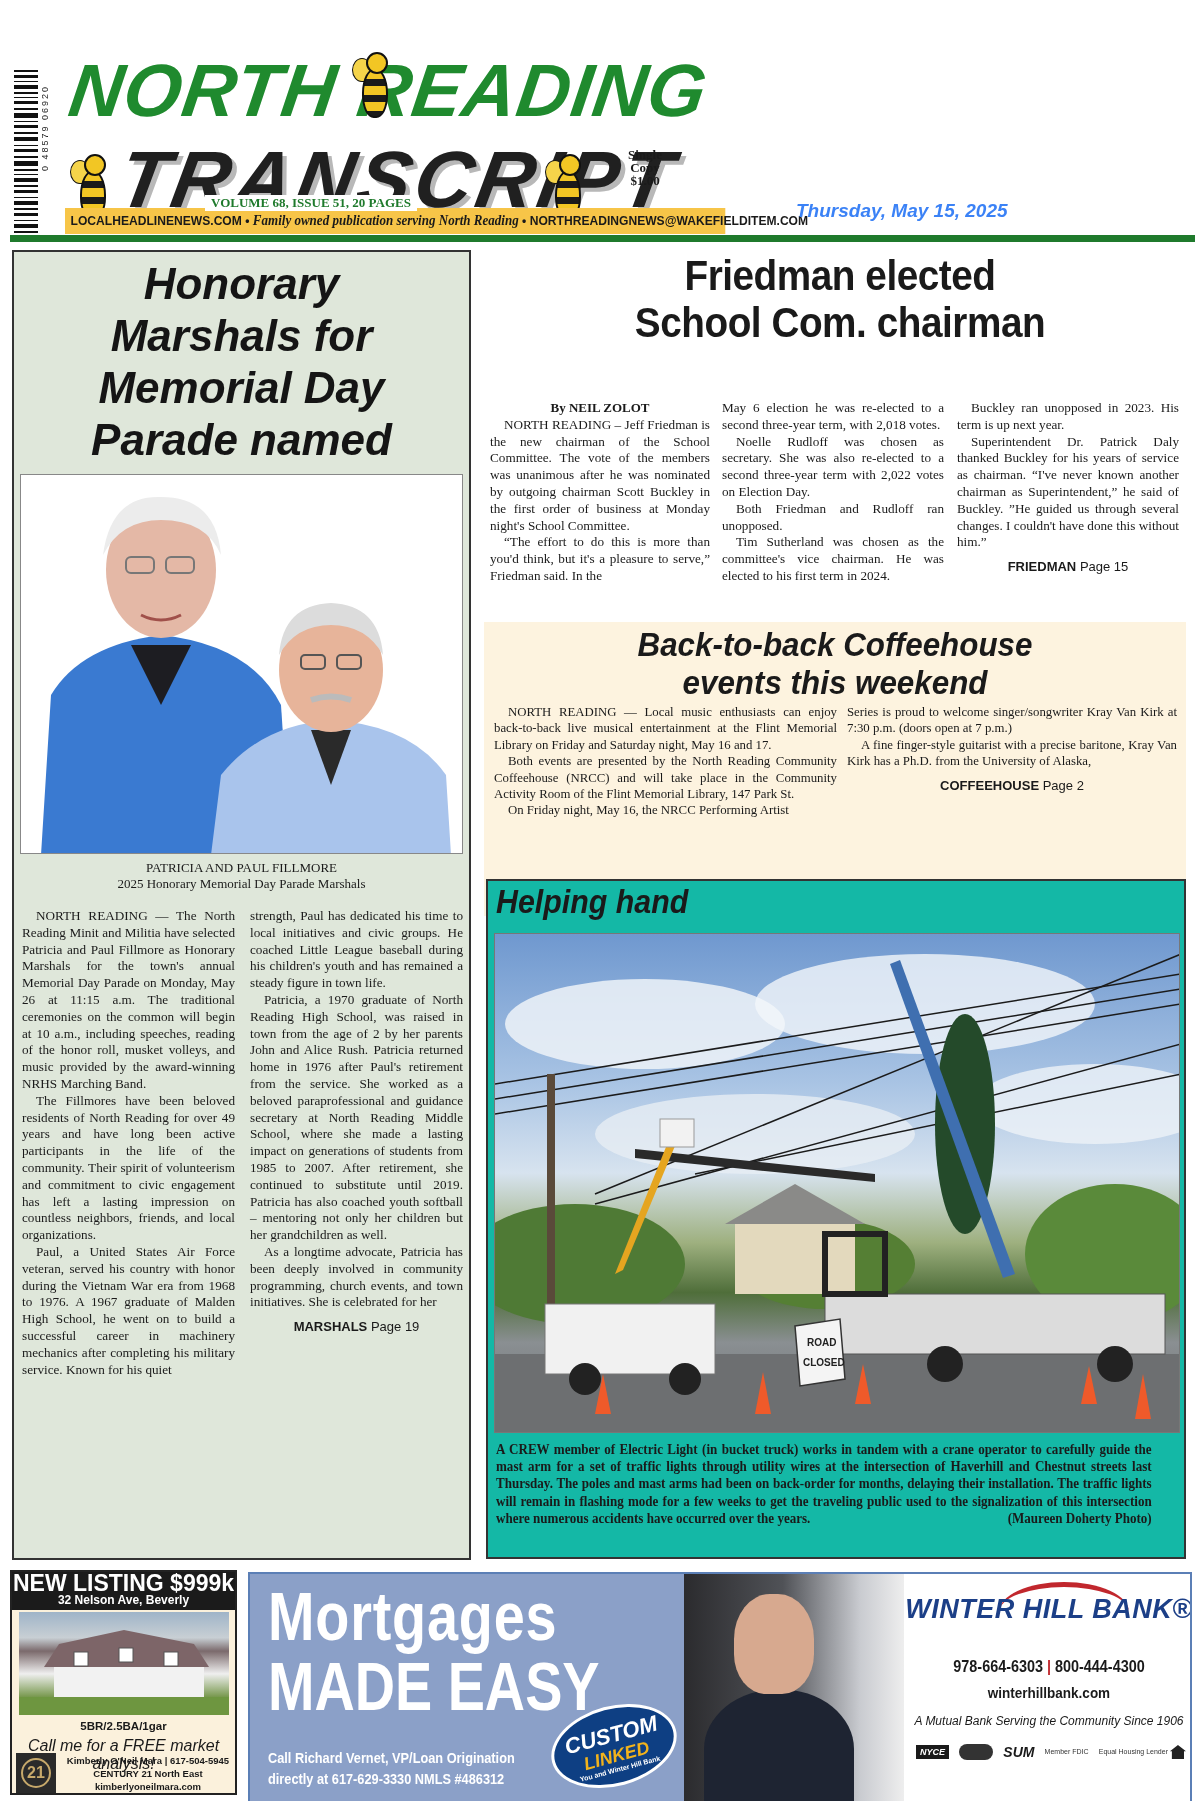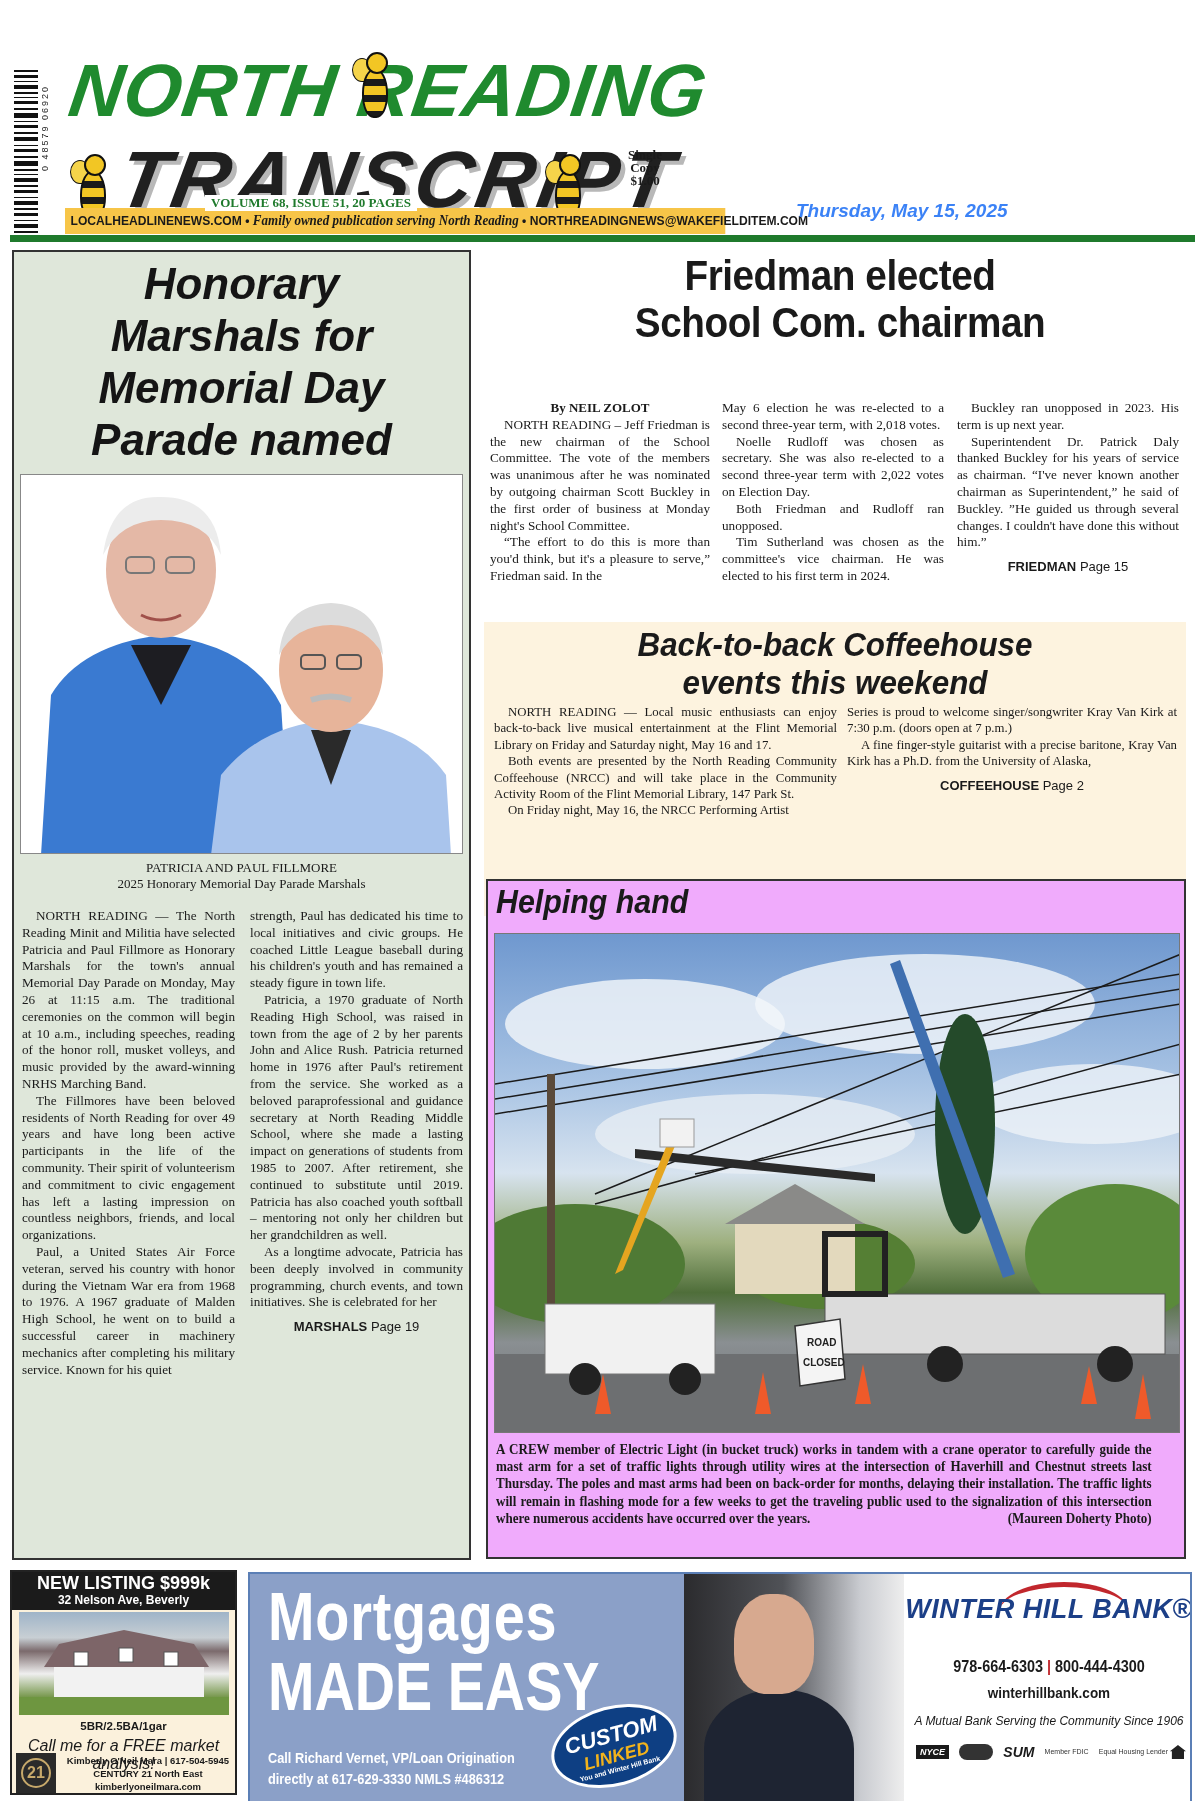--- a/index.html
+++ b/index.html
@@ -44,30 +44,30 @@
   .fr-col3 { left: 957px; top: 400px; width: 222px; }
   .byline { text-align: center; font-weight: bold; font-size: 13px; text-indent: 0 !important; }
 
   
   .coffee-box { position: absolute; left: 484px; top: 622px; width: 702px; height: 294px; background: #fdf3df; }
   .coffee-head { position: absolute; left: 0; top: 4px; width: 100%; text-align: center; font-family: "Liberation Sans", sans-serif; font-style: italic; font-weight: bold; font-size: 33px; line-height: 38px; transform: scaleX(0.95); }
   .co-col1 { left: 10px; top: 82px; width: 343px; font-size: 12.8px; line-height: 16.4px; }
   .co-col2 { left: 363px; top: 82px; width: 330px; font-size: 12.8px; line-height: 16.4px; }
 
   
-  .helping-box { position: absolute; left: 486px; top: 879px; width: 700px; height: 680px; border: 2px solid #333; background: #f0abfc; }
+  .helping-box { position: absolute; left: 486px; top: 879px; width: 700px; height: 680px; border: 2px solid #333; background: #14b8a6; }
   .helping-head { position: absolute; left: 8px; top: 2px; font-family: "Liberation Sans", sans-serif; font-style: italic; font-weight: bold; font-size: 33px; transform: scaleX(0.92); transform-origin: left; }
   .photo-crane { position: absolute; left: 6px; top: 52px; width: 686px; height: 500px; border: 1px solid #777; overflow: hidden; background: linear-gradient(180deg,#6f98cf 0%,#a9c4e4 30%,#d7e3ef 48%,#9eb07f 62%,#4f6e3a 72%,#8a8f92 82%,#6b6e70 100%); }
   .helping-caption { position: absolute; left: 8px; top: 560px; width: 683px; font-family: "Liberation Serif", serif; font-weight: bold; font-size: 13.6px; line-height: 17.2px; text-align: justify; transform: scaleX(0.96); transform-origin: left; }
   .credit { float: right; }
 
   
   .ad-listing { position: absolute; left: 10px; top: 1570px; width: 227px; height: 225px; background: #fbf1dc; border: 2px solid #222; overflow: hidden; }
   .listing-top { height: 38px; background: #1b1b1b; color: #fff; text-align: center; font-family: "Liberation Sans", sans-serif; font-weight: bold; }
-  .listing-price { font-size: 18px; line-height: 20px; padding-top: 1px; }
+  .listing-price { font-size: 23px; line-height: 20px; padding-top: 1px; }
   .listing-addr { font-size: 12px; line-height: 15px; }
   .listing-photo { position: absolute; left: 7px; top: 40px; width: 210px; height: 103px; background: linear-gradient(180deg,#9fb4c8 0%,#c8cfd4 25%,#7b6a6c 38%,#efefef 60%,#6a8e3b 85%,#8aa859 100%); overflow:hidden; }
   .listing-specs { position: absolute; left: 0; top: 148px; width: 100%; text-align: center; font-family: "Liberation Sans", sans-serif; font-weight: bold; font-size: 11.5px; }
   .listing-call { position: absolute; left: 0; top: 165px; width: 100%; text-align: center; font-family: "Liberation Sans", sans-serif; font-style: italic; font-size: 16px; }
   .c21-logo { position: absolute; left: 4px; top: 181px; width: 40px; height: 40px; background: #2a2a2a; color: #c7a96b; font-family: "Liberation Sans", sans-serif; font-weight: bold; font-size: 16px; display:flex; align-items:center; justify-content:center; }
   .c21-logo span { border: 2px solid #c7a96b; border-radius: 50%; width: 30px; height: 30px; display:flex; align-items:center; justify-content:center; }
   .listing-contact { position: absolute; left: 50px; top: 182px; width: 172px; text-align: center; font-family: "Liberation Sans", sans-serif; font-weight: bold; font-size: 9.5px; line-height: 13px; }
 
   .ad-bank { position: absolute; left: 248px; top: 1572px; width: 944px; height: 285px; border: 2px solid #5b7fb6; background: #fff; overflow: hidden; }
   .bank-left { position: absolute; left: 0; top: 0; width: 434px; height: 100%; background: #8ba0c8; }

